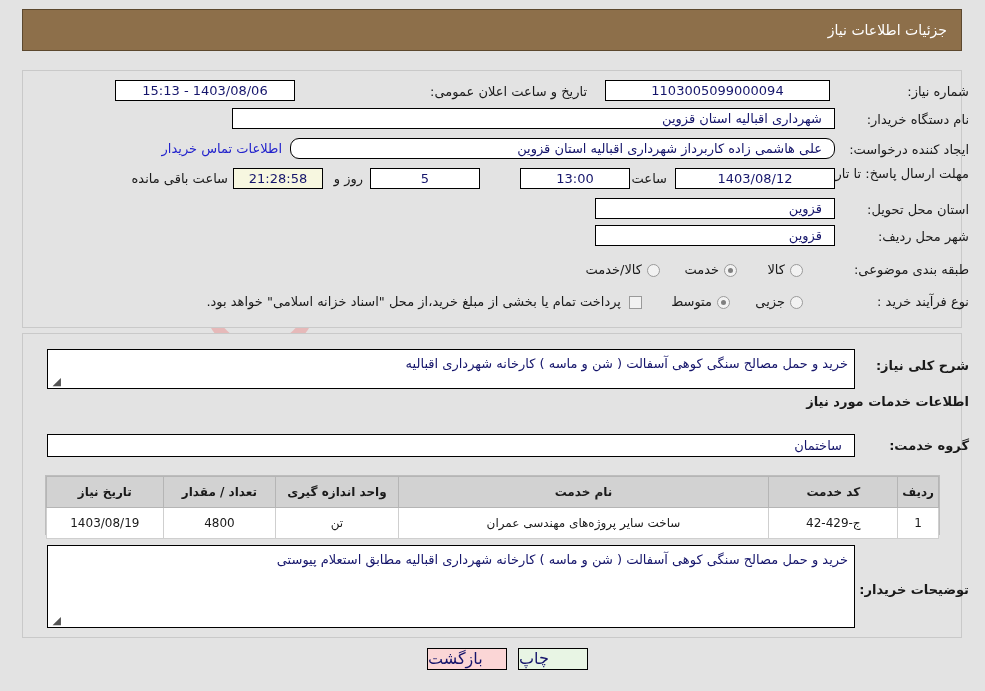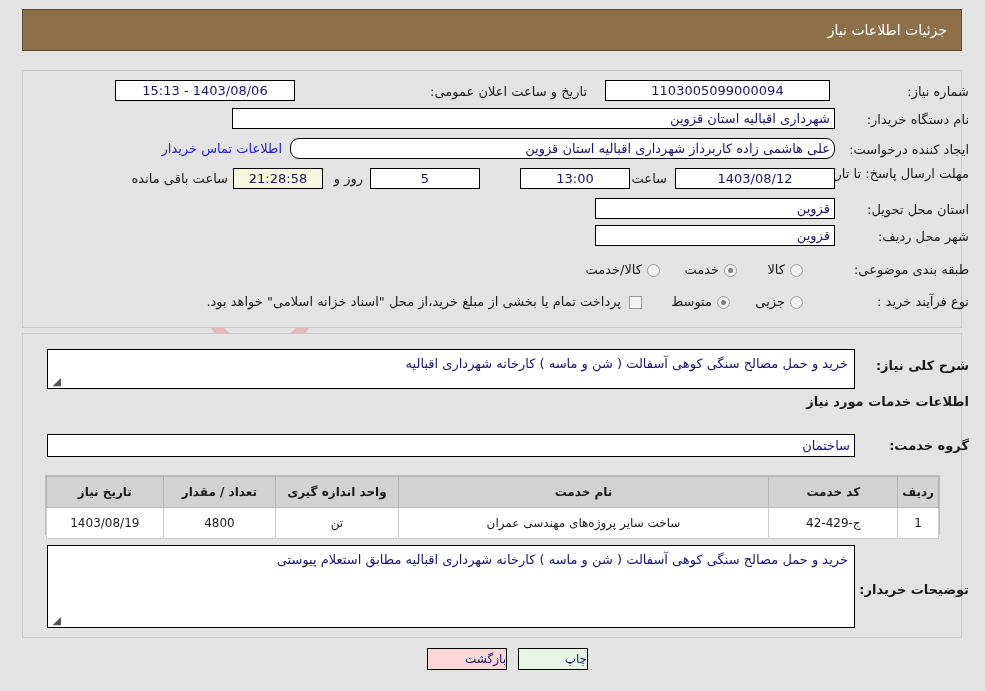--- a/index.html
+++ b/index.html
@@ -86,21 +86,21 @@
   .lbl.bold { font-weight: bold; }
   .fld {
     position: absolute;
     background: #ffffff;
     border: 1px solid #000000;
     box-sizing: border-box;
     height: 21px;
     line-height: 19px;
     font-size: 13px;
     color: #15156b;
-    padding: 0 4px;
+    padding: 0 12px;
     white-space: nowrap;
     overflow: hidden;
     text-align: center;
   }
   .fld.rtl-right { text-align: right; direction: rtl; }
   .fld.ltr { direction: ltr; }
   .fld.cream { background: #f7f7e0; }
 
   .inline-txt {
     position: absolute;
@@ -199,24 +199,24 @@
     box-sizing: border-box;
     z-index: 11;
     background: #d2d2d2;
   }
 
   
   .btn {
     position: absolute;
     height: 22px;
     line-height: 20px;
-    text-align: right;
+    text-align: left;
     border: 1px solid #000000;
     box-sizing: border-box;
-    font-size: 12px;
+    font-size: 16px;
     color: #15156b;
     cursor: pointer;
     z-index: 12;
   }
   #btn-print { background: #e8f5e4; }
   #btn-back  { background: #fbd6d6; }
 </style>
 </head>
 <body>
 

